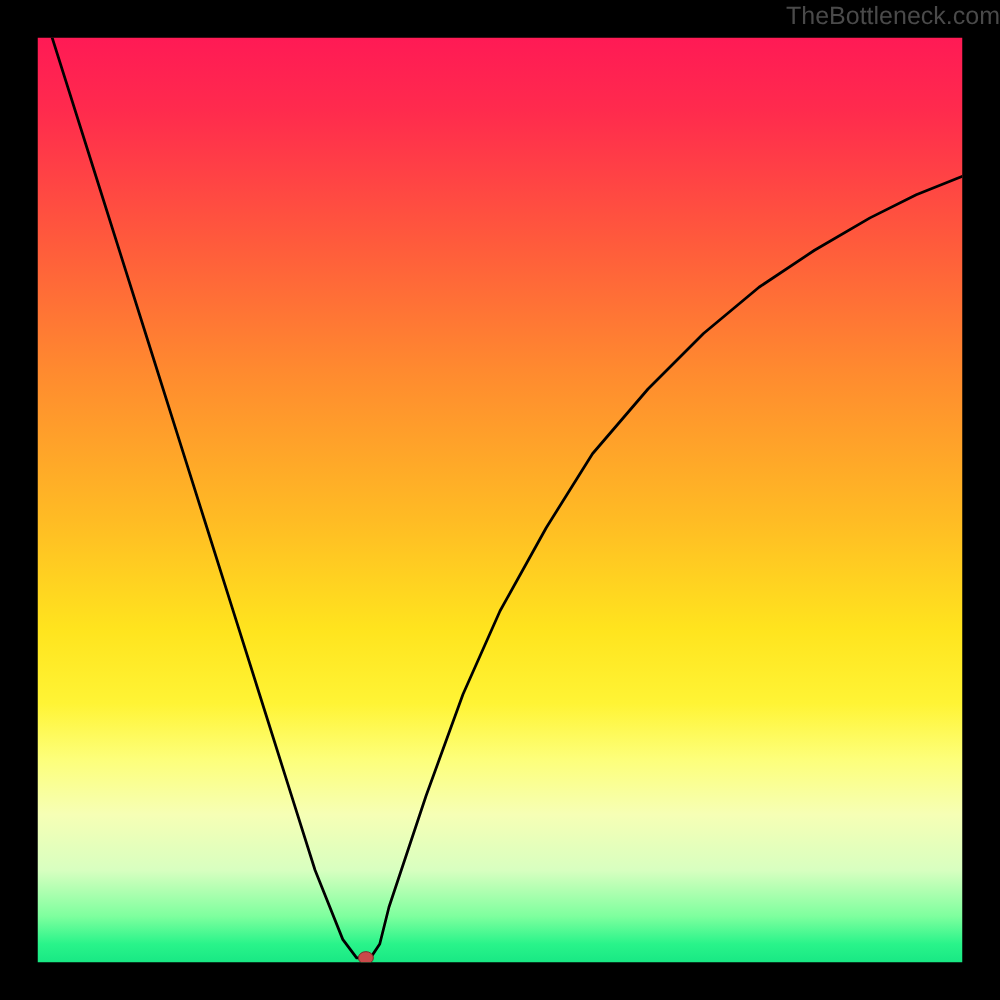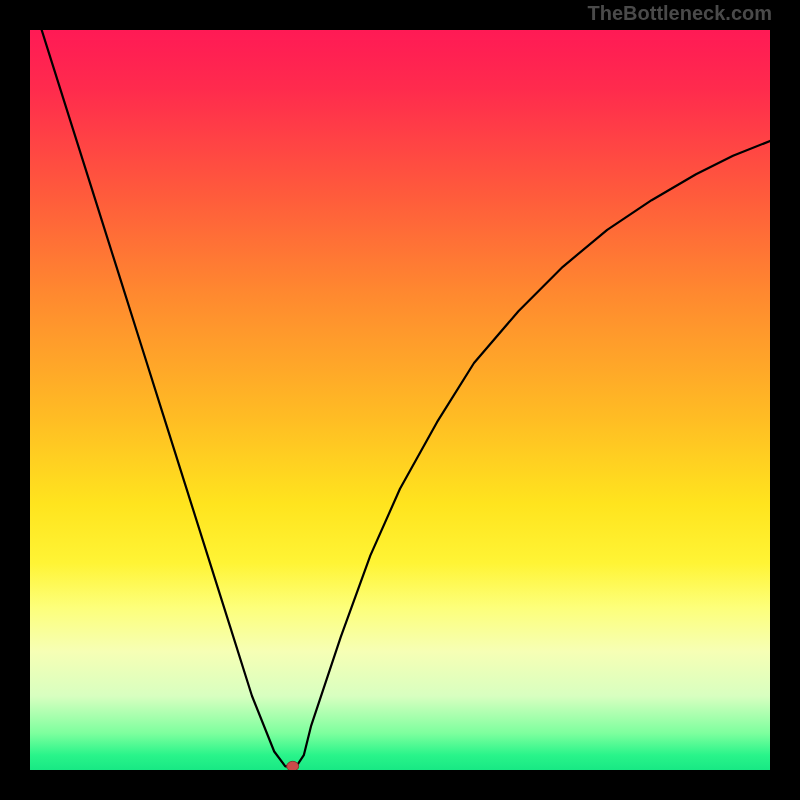--- a/index.html
+++ b/index.html
@@ -6,24 +6,24 @@
   body {
     width: 800px;
     height: 800px;
     background: #000;
     position: relative;
     font-family: Arial, Helvetica, sans-serif;
   }
   .watermark {
     position: absolute;
     top: 2px;
-    right: 28px;
+    right: 0;
     color: #4a4a4a;
     font-size: 20px;
-    font-weight: 700;
+    font-weight: 400;
     z-index: 10;
   }
   .plot-area {
     position: absolute;
     top: 30px;
     left: 30px;
     width: 740px;
     height: 740px;
     overflow: hidden;
   }

